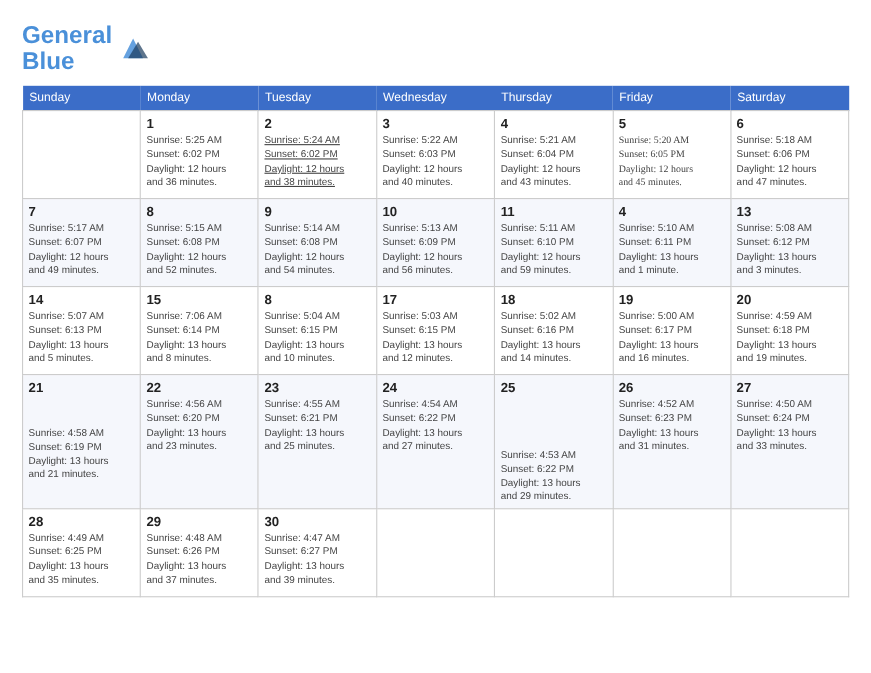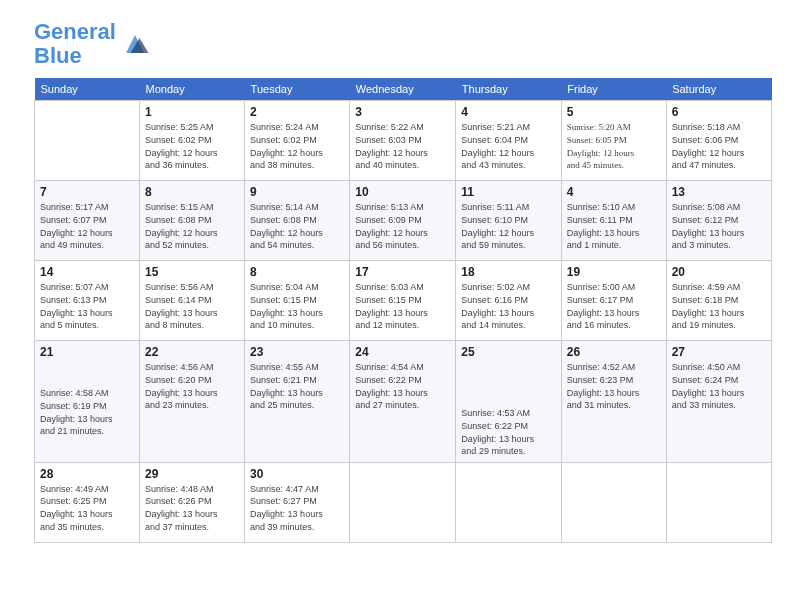--- a/index.html
+++ b/index.html
@@ -6,21 +6,21 @@
     body {
       width: 792px;
       height: 612px;
       font-family: Arial, sans-serif;
       background: #fff;
       overflow: hidden;
     }
     .container {
       width: 792px;
       height: 612px;
-      padding: 20px 20px 10px 34px;
+      padding: 20px 20px 10px 20px;
     }
     .header {
       display: flex;
       justify-content: space-between;
       align-items: flex-start;
       margin-bottom: 10px;
     }
     .logo {
       display: flex;
       align-items: center;
@@ -139,21 +139,21 @@
           <td class="empty-cell"></td>
           <td>
             <span class="day-num">1</span>
             <div class="day-info" style="white-space: pre-line;">Sunrise: 5:25 AM
 Sunset: 6:02 PM
 Daylight: 12 hours
 and 36 minutes.</div>
           </td>
           <td>
             <span class="day-num">2</span>
-            <div class="day-info" style="white-space: pre-line;">Sunrise: 5:24 AM
+            <div class="day-info" style="white-space: pre-line; text-decoration: underline;">Sunrise: 5:24 AM
 Sunset: 6:02 PM
 Daylight: 12 hours
 and 38 minutes.</div>
           </td>
           <td>
             <span class="day-num">3</span>
             <div class="day-info" style="white-space: pre-line;">Sunrise: 5:22 AM
 Sunset: 6:03 PM
 Daylight: 12 hours
 and 40 minutes.</div>
@@ -234,21 +234,21 @@
         <tr>
           <td>
             <span class="day-num">14</span>
             <div class="day-info" style="white-space: pre-line;">Sunrise: 5:07 AM
 Sunset: 6:13 PM
 Daylight: 13 hours
 and 5 minutes.</div>
           </td>
           <td>
             <span class="day-num">15</span>
-            <div class="day-info" style="white-space: pre-line;">Sunrise: 5:56 AM
+            <div class="day-info" style="white-space: pre-line;">Sunrise: 7:06 AM
 Sunset: 6:14 PM
 Daylight: 13 hours
 and 8 minutes.</div>
           </td>
           <td>
             <span class="day-num">8</span>
             <div class="day-info" style="white-space: pre-line;">Sunrise: 5:04 AM
 Sunset: 6:15 PM
 Daylight: 13 hours
 and 10 minutes.</div>

